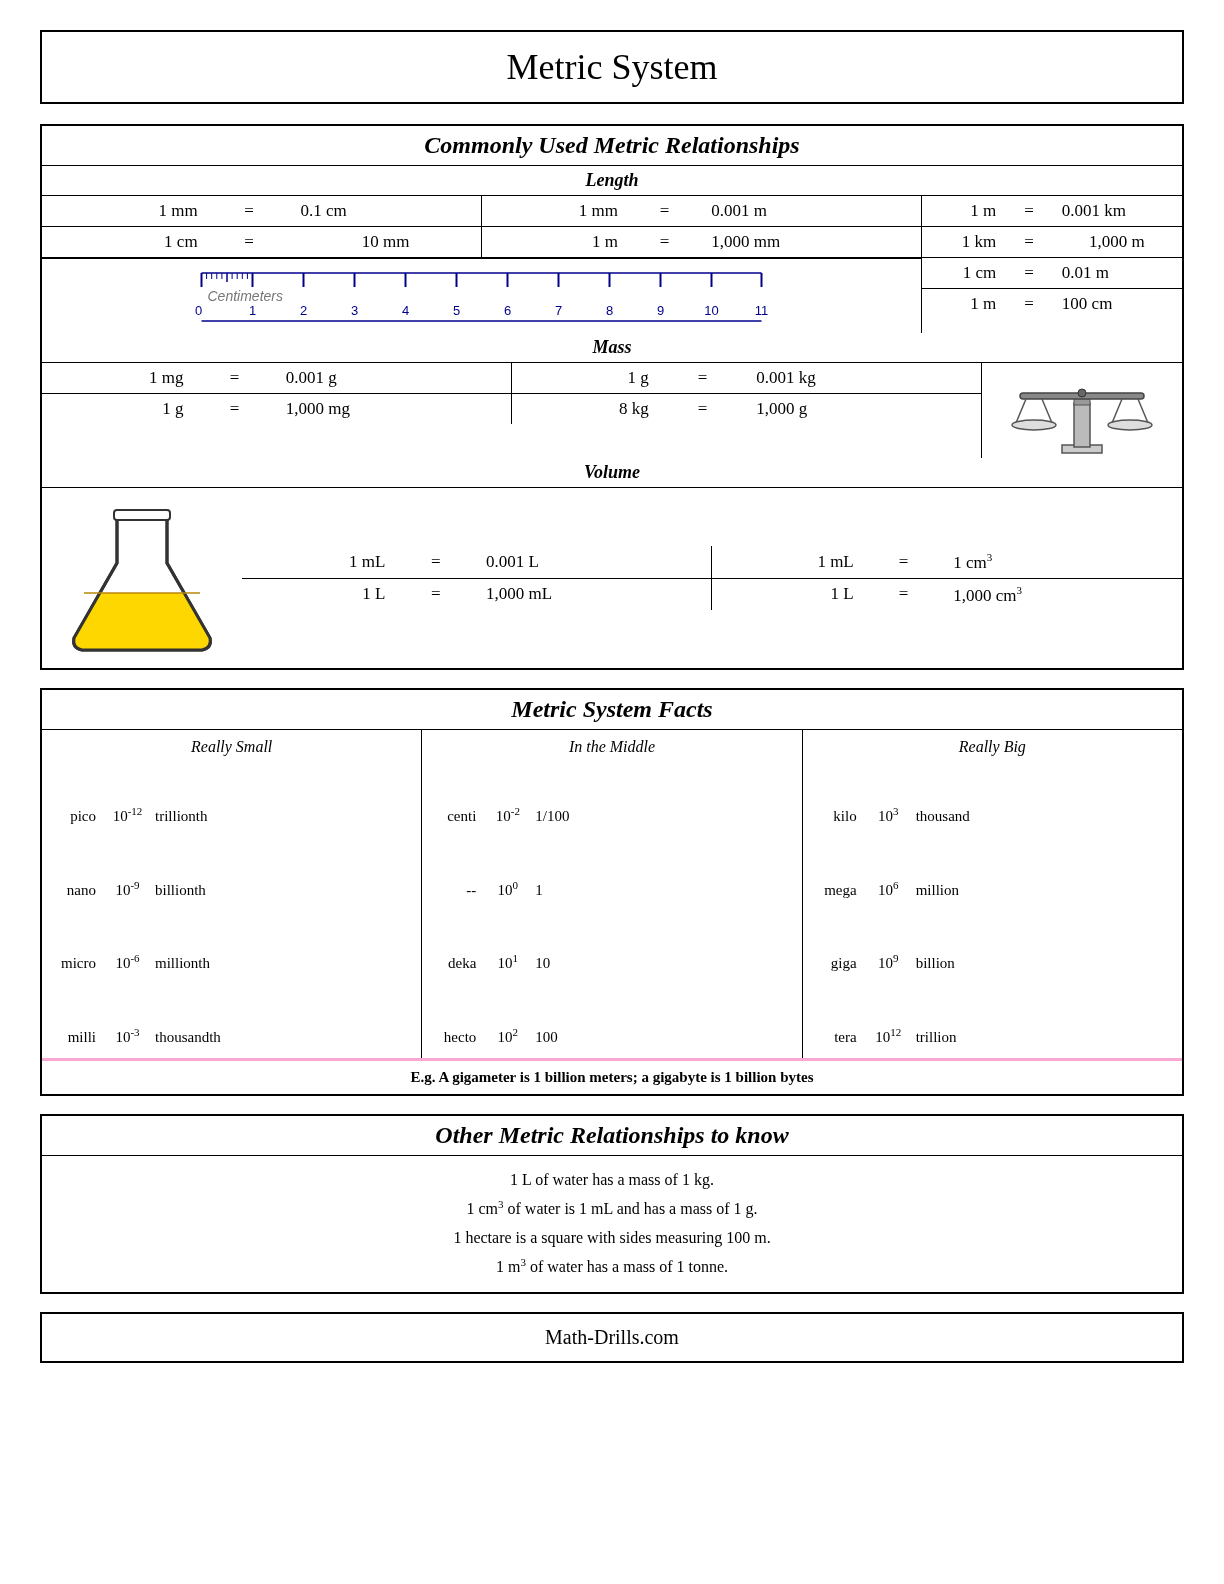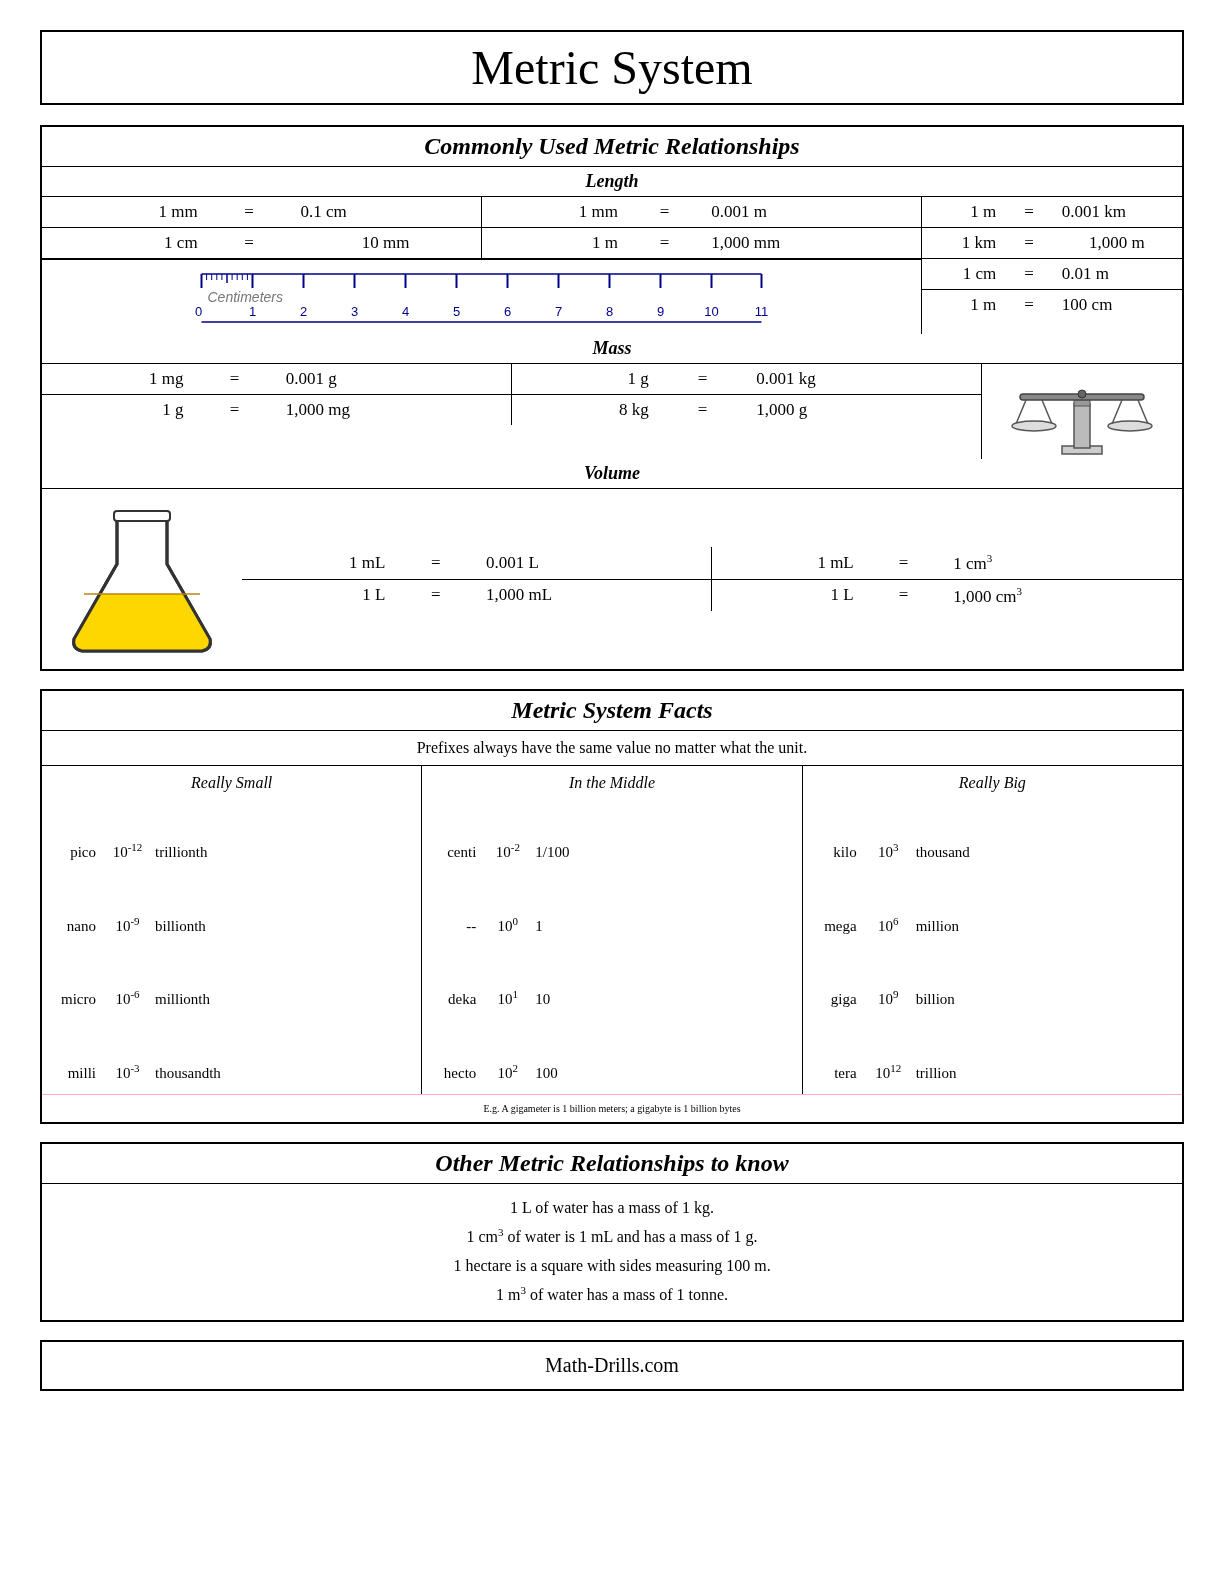--- a/index.html
+++ b/index.html
@@ -7,24 +7,24 @@
       background: white;
       font-family: 'Times New Roman', Times, serif;
       width: 1224px;
       min-height: 1584px;
       padding: 30px 40px;
       color: #000;
     }
 
     .page-title {
       text-align: center;
-      font-size: 48px;
+      font-size: 36px;
       font-weight: normal;
       border: 2px solid #000;
-      padding: 8px;
+      padding: 14px;
       margin-bottom: 20px;
     }
 
     .section-box {
       border: 2px solid #000;
       margin-bottom: 18px;
     }
 
     .section-header {
       text-align: center;
@@ -139,23 +139,24 @@
     }
 
     .facts-row .prefix { min-width: 48px; text-align: right; padding-right: 4px; }
     .facts-row .power { min-width: 55px; text-align: center; }
     .facts-row .meaning { min-width: 80px; text-align: left; }
 
     sup { font-size: 11px; vertical-align: super; }
 
     .facts-example {
       text-align: center;
-      font-size: 10px;
+      font-size: 15px;
       padding: 8px;
-      border-top: 1px solid #f9a8d4;
+      border-top: 3px solid #f9a8d4;
+      font-weight: bold;
     }
 
     
     .other-section {
       border: 2px solid #000;
       margin-bottom: 18px;
     }
 
     .other-content {
       text-align: center;
@@ -423,21 +424,20 @@
           </tr>
         </tbody>
           </table>
       </div>
     </div>
   </div>
 </div>
 
 <div class="section-box">
   <div class="section-header">Metric System Facts</div>
-  <div class="facts-intro">Prefixes always have the same value no matter what the unit.</div>
   <div class="facts-grid">
 
     <div class="facts-col">
       <div class="facts-col-header">Really Small</div>
       <div class="facts-row">
         <span class="prefix">pico</span>
         <span class="power">10<sup>-12</sup></span>
         <span class="meaning">trillionth</span>
       </div>
       <div class="facts-row">

